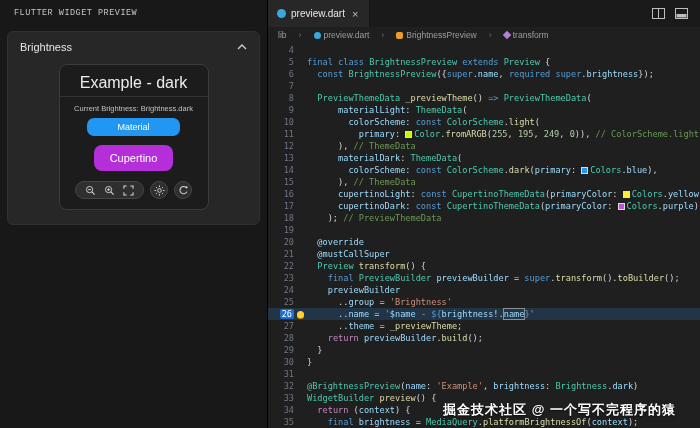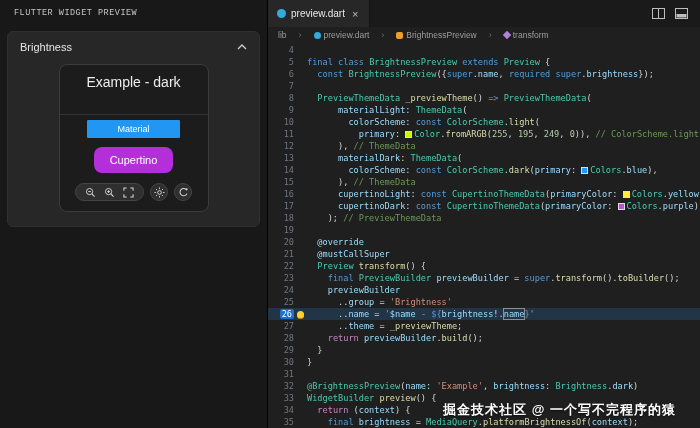--- a/index.html
+++ b/index.html
@@ -8,23 +8,23 @@
 
   
   .sidebar { width:268px; flex:0 0 268px; background:#181818; border-right:1px solid #000; display:flex; flex-direction:column; }
   .sidebar-header { height:26px; display:flex; align-items:center; padding:0 14px;font-family:Liberation Mono, monospace; }
   .sidebar-header span { color:#c5c5c5; font-size:8.5px; letter-spacing:.5px; }
   .section { margin:5px 7px; background:#272727; border:1px solid #303030; border-radius:6px; padding-bottom:14px; }
   .section-header { display:flex; align-items:center; justify-content:space-between; padding:9px 12px 7px; cursor:pointer; }
   .section-header .ttl { color:#e6e6e6; font-size:11px; }
   .chev { display:flex; }
   .card { width:150px; margin:4px auto 0; background:#1c1c1c; border:1px solid #3b3b3b; border-radius:8px; padding:9px 0 10px; }
-  .card-title { color:#ececec; font-size:14px; text-align:center; padding-bottom:24px; border-bottom:1px solid #333; }
+  .card-title { color:#ececec; font-size:16px; text-align:center; padding-bottom:4px; border-bottom:1px solid #333; }
   .card-sub { color:#c0c0c0; font-size:7.5px; text-align:center; margin:7px 4px 4px; }
-  .btn-material { display:block; margin:5px auto 0; background:#2196f3; color:#fff; font-size:9px; border:none; border-radius:1px; padding:4px 30px; cursor:pointer; font-family:inherit; }
+  .btn-material { display:block; margin:5px auto 0; background:#2196f3; color:#fff; font-size:9px; border:none; border-radius:7px; padding:4px 30px; cursor:pointer; font-family:inherit; }
   .btn-cupertino { display:block; margin:9px auto 10px; background:#b42fd9; color:#fff; font-size:11px; border:none; border-radius:8px; padding:7px 16px; cursor:pointer; font-family:inherit; }
   .toolbar { display:flex; align-items:center; justify-content:center; gap:6px; }
   .tool-pill { display:flex; align-items:center; gap:8px; padding:0 9px; height:18px; background:#2f2f2f; border:1px solid #454545; border-radius:10px; }
   .tool-round { width:18px; height:18px; border-radius:50%; background:#2f2f2f; border:1px solid #454545; display:flex; align-items:center; justify-content:center; cursor:pointer; }
   .icon-btn { display:flex; cursor:pointer; }
 
   
   .editor { flex:1; min-width:0; background:#1f1f1f; display:flex; flex-direction:column; }
   .tabbar { height:27px; background:#1a1a1a; display:flex; align-items:stretch; justify-content:space-between; }
   .tab { display:flex; align-items:center; gap:5px; padding:0 9px; background:#272727; border-right:1px solid #151515; cursor:pointer; }
@@ -68,20 +68,21 @@
     <div class="section-header">
       <span class="ttl">Brightness</span>
       <span class="chev">
         <svg width="10" height="6" viewBox="0 0 10 6">
             <polyline points="1,5 5,1 9,5" fill="none" stroke="#cfcfcf" stroke-width="1.3"></polyline>
           </svg>
       </span>
     </div>
     <div class="card">
       <div class="card-title">Example - dark</div>
+      <div class="card-sub">Current Brightness: Brightness.dark</div>
       <button class="btn-material">Material</button>
       <button class="btn-cupertino">Cupertino</button>
       <div class="toolbar">
         <div class="tool-pill">
           <span class="icon-btn">
             <svg width="11" height="11" viewBox="0 0 12 12">
                 <circle cx="5" cy="5" r="3.4" fill="none" stroke="#d8d8d8" stroke-width="1"></circle>
                 <line x1="7.6" y1="7.6" x2="10.4" y2="10.4" stroke="#d8d8d8" stroke-width="1.2"></line>
                 <line x1="3.4" y1="5" x2="6.6" y2="5" stroke="#d8d8d8" stroke-width="1"></line>
               </svg>

